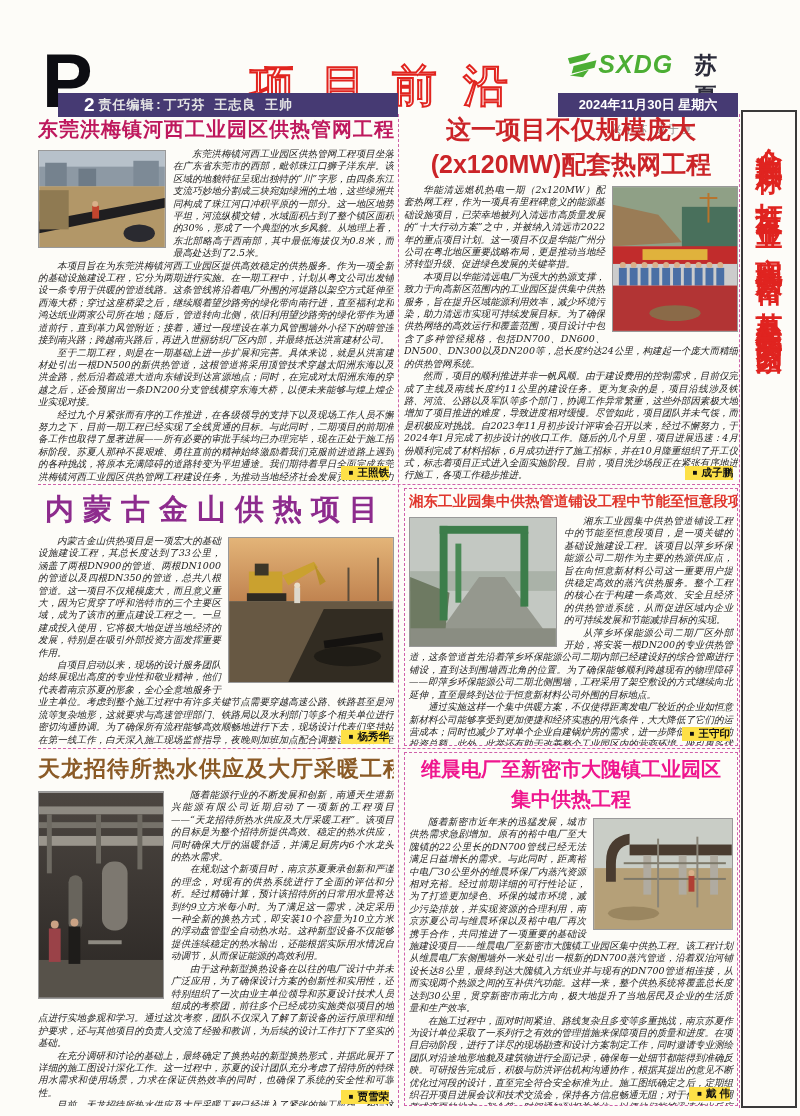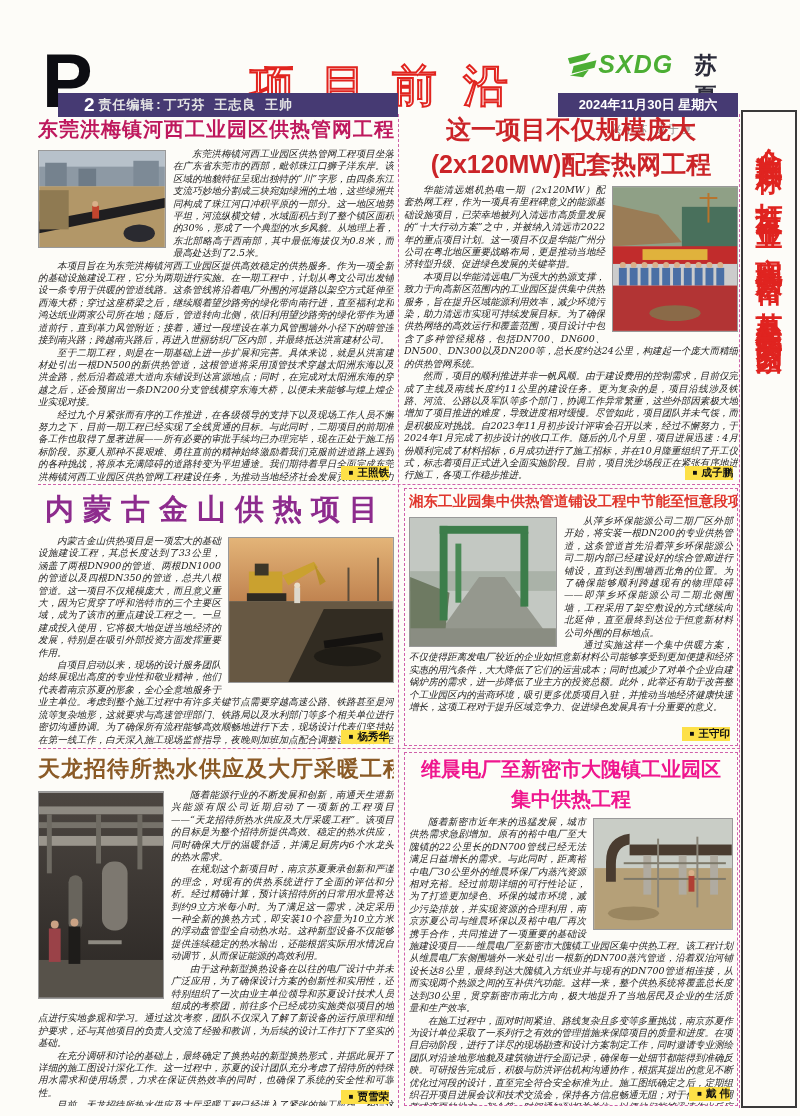--- a/index.html
+++ b/index.html
@@ -219,20 +219,21 @@
           <rect y="54" width="148" height="20" fill="#aab2a8"></rect>
           <polygon points="20,130 70,60 96,60 148,130" fill="#95988e"></polygon>
           <polygon points="0,130 0,60 40,76 34,130" fill="#6e7a62"></polygon>
           <rect x="30" y="8" width="8" height="96" fill="#3c7d4a"></rect>
           <rect x="112" y="14" width="8" height="76" fill="#3c7d4a"></rect>
           <rect x="30" y="8" width="90" height="8" fill="#3c7d4a"></rect>
           <rect x="46" y="26" width="6" height="60" fill="#4a8a56"></rect>
           <rect y="112" width="148" height="18" fill="#8a8d82"></rect>
         </svg>
         <div>
+            <p>湘东工业园集中供热管道铺设工程中的节能至恒意段项目，是一项关键的基础设施建设工程。该项目以萍乡环保能源公司二期作为主要的热源供应点，旨在向恒意新材料公司这一重要用户提供稳定高效的蒸汽供热服务。整个工程的核心在于构建一条高效、安全且经济的供热管道系统，从而促进区域内企业的可持续发展和节能减排目标的实现。</p>
             <p>从萍乡环保能源公司二期厂区外部开始，将安装一根DN200的专业供热管道，这条管道首先沿着萍乡环保能源公司二期内部已经建设好的综合管廊进行铺设，直到达到围墙西北角的位置。为了确保能够顺利跨越现有的物理障碍——即萍乡环保能源公司二期北侧围墙，工程采用了架空敷设的方式继续向北延伸，直至最终到达位于恒意新材料公司外围的目标地点。</p>
             <p>通过实施这样一个集中供暖方案，不仅使得距离发电厂较近的企业如恒意新材料公司能够享受到更加便捷和经济实惠的用汽条件，大大降低了它们的运营成本；同时也减少了对单个企业自建锅炉房的需求，进一步降低了业主方的投资总额。此外，此举还有助于改善整个工业园区内的营商环境，吸引更多优质项目入驻，并推动当地经济健康快速增长，这项工程对于提升区域竞争力、促进绿色发展具有十分重要的意义。</p>
           </div>
       </div>
       <div class="byline"><span class="sq">■</span><span>王守印</span></div>
     </div>
 
     <div class="article a5">
       <div class="a-title t5">天龙招待所热水供应及大厅采暖工程</div>
       <div class="body">

